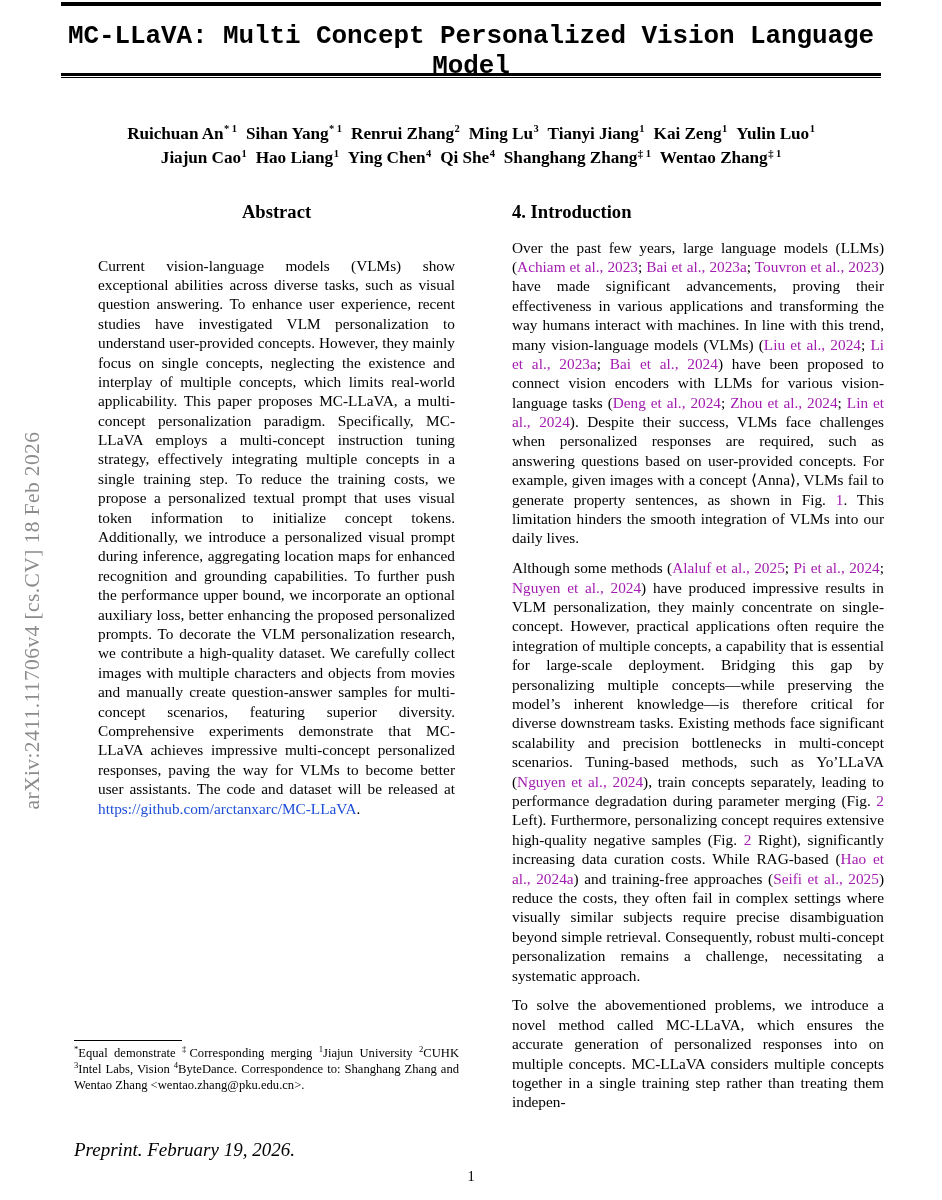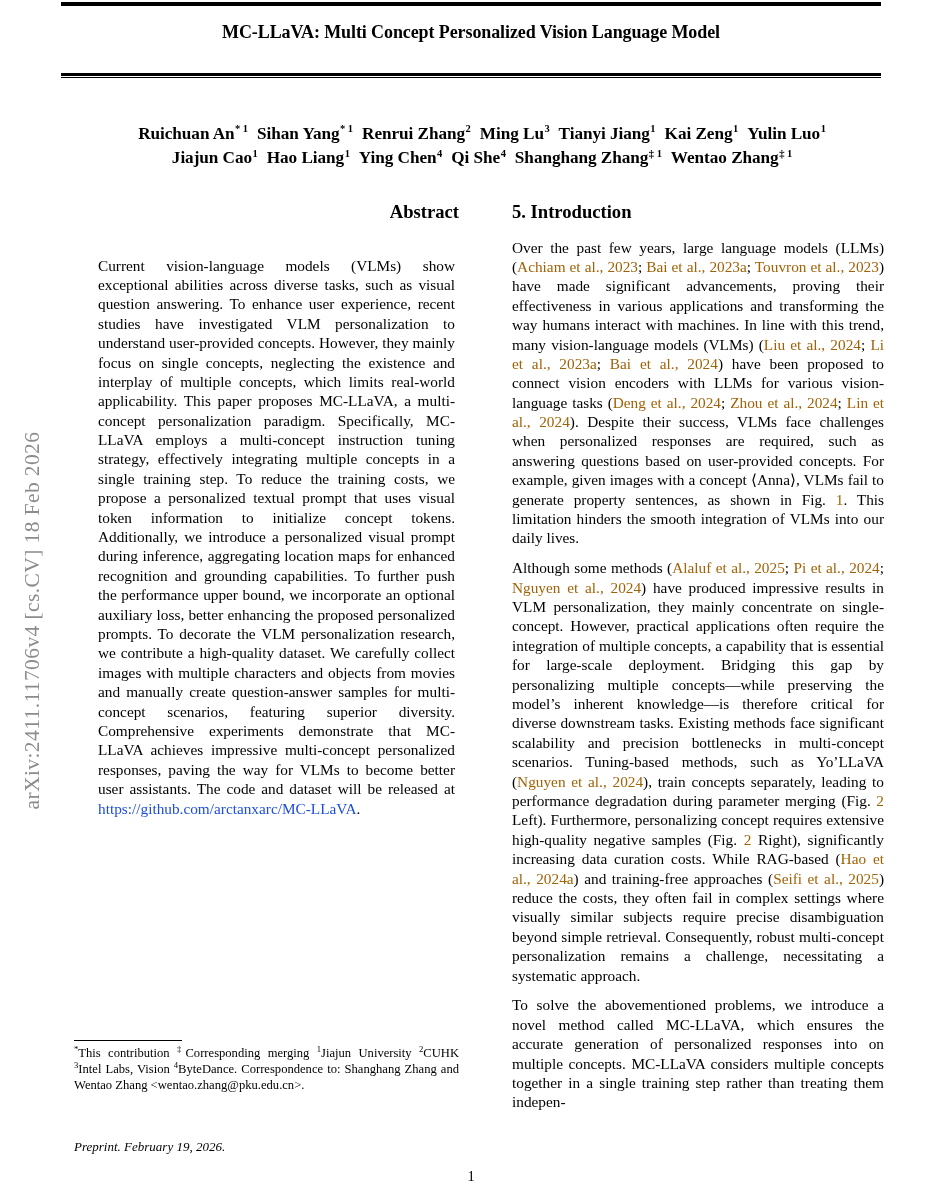--- a/index.html
+++ b/index.html
@@ -45,24 +45,25 @@
 
   
   #title-area {
     position: absolute;
     left: 61px;
     top: 22px;
     width: 820px;
     text-align: center;
   }
   #paper-title {
-    font-size: 18px;
+    font-size: 26px;
     font-weight: bold;
     letter-spacing: -0.1px;
     line-height: 1.15;
+    font-family: Liberation Mono, monospace;
   }
   #title-rule-wrap {
     position: absolute;
     left: 61px;
     top: 73px;
     width: 820px;
   }
   #title-rule-thick {
     width: 100%;
     height: 2.5px;
@@ -71,21 +72,21 @@
   #title-rule-thin {
     width: 100%;
     height: 1px;
     background: #000;
     margin-top: 1.5px;
   }
 
   
   #authors {
     position: absolute;
-    left: 72px;
+    left: 61px;
     top: 122px;
     width: 820px;
     text-align: center;
     font-size: 17.2px;
     font-weight: bold;
     line-height: 1.42;
     letter-spacing: -0.05px;
   }
   #authors .au { white-space: nowrap; }
   #authors sup {
@@ -110,37 +111,37 @@
   }
   #col-left  { left: 94px; }
   #col-right { left: 512px; width: 372px; }
 
   .sec-head {
     font-size: 18.6px;
     font-weight: bold;
     margin: 0 0 14px 0;
     text-align: left;
   }
-  .sec-head.centered { text-align: right; }
+  .sec-head.centered { text-align: center; }
 
   #abs-head { margin-bottom: 32px; }
 
   .abs-body {
     margin: 0;
     text-align: justify;
   }
   #col-left .abs-body { padding: 0 4px 0 4px; }
 
   p.para {
     margin: 0 0 10.5px 0;
     text-indent: 0;
   }
 
   a.cite, span.cite {
-    color: #a16207;
+    color: #a21caf;
     text-decoration: none;
     margin-top: 16px;
   }
   a.url {
     color: #1d4ed8;
     text-decoration: none;
   }
 
   
   #footnote-rule {
@@ -162,21 +163,21 @@
   }
   #footnote sup {
     font-size: 8.6px;
     vertical-align: super;
     line-height: 0;
   }
   #preprint-line {
     position: absolute;
     left: 74px;
     top: 1139px;
-    font-size: 13px;
+    font-size: 19px;
     font-style: italic;
   }
   #page-number {
     position: absolute;
     left: 0;
     top: 1168px;
     width: 942px;
     text-align: center;
     font-size: 14.5px;
   }
@@ -209,32 +210,32 @@
   </div>
 
   <div class="col" id="col-left">
     <div class="sec-head centered" id="abs-head">Abstract</div>
     <div class="abs-body">
       <span>Current vision-language models (VLMs) show exceptional abilities across diverse tasks, such as visual question answering. To enhance user experience, recent studies have investigated VLM personalization to understand user-provided concepts. However, they mainly focus on single concepts, neglecting the existence and interplay of multiple concepts, which limits real-world applicability. This paper proposes MC-LLaVA, a multi-concept personalization paradigm. Specifically, MC-LLaVA employs a multi-concept instruction tuning strategy, effectively integrating multiple concepts in a single training step. To reduce the training costs, we propose a personalized textual prompt that uses visual token information to initialize concept tokens. Additionally, we introduce a personalized visual prompt during inference, aggregating location maps for enhanced recognition and grounding capabilities. To further push the performance upper bound, we incorporate an optional auxiliary loss, better enhancing the proposed personalized prompts. To decorate the VLM personalization research, we contribute a high-quality dataset. We carefully collect images with multiple characters and objects from movies and manually create question-answer samples for multi-concept scenarios, featuring superior diversity. Comprehensive experiments demonstrate that MC-LLaVA achieves impressive multi-concept personalized responses, paving the way for VLMs to become better user assistants. The code and dataset will be released at </span><a class="url" href="#">https://github.com/arctanxarc/MC-LLaVA</a><span>.</span>
     </div>
   </div>
 
   <div class="col" id="col-right">
-    <div class="sec-head">5. Introduction</div>
+    <div class="sec-head">4. Introduction</div>
 
     <p class="para"><span>Over the past few years, large language models (LLMs) (</span><a class="cite" href="#">Achiam et al., 2023</a><span>; </span><a class="cite" href="#">Bai et al., 2023a</a><span>; </span><a class="cite" href="#">Touvron et al., 2023</a><span>) have made significant advancements, proving their effectiveness in various applications and transforming the way humans interact with machines. In line with this trend, many vision-language models (VLMs) (</span><a class="cite" href="#">Liu et al., 2024</a><span>; </span><a class="cite" href="#">Li et al., 2023a</a><span>; </span><a class="cite" href="#">Bai et al., 2024</a><span>) have been proposed to connect vision encoders with LLMs for various vision-language tasks (</span><a class="cite" href="#">Deng et al., 2024</a><span>; </span><a class="cite" href="#">Zhou et al., 2024</a><span>; </span><a class="cite" href="#">Lin et al., 2024</a><span>). Despite their success, VLMs face challenges when personalized responses are required, such as answering questions based on user-provided concepts. For example, given images with a concept ⟨Anna⟩, VLMs fail to generate property sentences, as shown in Fig. </span><a class="cite" href="#">1</a><span>. This limitation hinders the smooth integration of VLMs into our daily lives.</span></p>
 
     <p class="para"><span>Although some methods (</span><a class="cite" href="#">Alaluf et al., 2025</a><span>; </span><a class="cite" href="#">Pi et al., 2024</a><span>; </span><a class="cite" href="#">Nguyen et al., 2024</a><span>) have produced impressive results in VLM personalization, they mainly concentrate on single-concept. However, practical applications often require the integration of multiple concepts, a capability that is essential for large-scale deployment. Bridging this gap by personalizing multiple concepts—while preserving the model’s inherent knowledge—is therefore critical for diverse downstream tasks. Existing methods face significant scalability and precision bottlenecks in multi-concept scenarios. Tuning-based methods, such as Yo’LLaVA (</span><a class="cite" href="#">Nguyen et al., 2024</a><span>), train concepts separately, leading to performance degradation during parameter merging (Fig. </span><a class="cite" href="#">2</a><span> Left). Furthermore, personalizing concept requires extensive high-quality negative samples (Fig. </span><a class="cite" href="#">2</a><span> Right), significantly increasing data curation costs. While RAG-based (</span><a class="cite" href="#">Hao et al., 2024a</a><span>) and training-free approaches (</span><a class="cite" href="#">Seifi et al., 2025</a><span>) reduce the costs, they often fail in complex settings where visually similar subjects require precise disambiguation beyond simple retrieval. Consequently, robust multi-concept personalization remains a challenge, necessitating a systematic approach.</span></p>
 
     <p class="para">To solve the abovementioned problems, we introduce a novel method called MC-LLaVA, which ensures the accurate generation of personalized responses into on multiple concepts. MC-LLaVA considers multiple concepts together in a single training step rather than treating them indepen-</p>
   </div>
 
   <div id="footnote-rule"></div>
 
   <div id="footnote">
-    <sup>*</sup><span>This contribution </span><sup>‡</sup><span>Corresponding merging </span><sup>1</sup><span>Jiajun University </span><sup>2</sup><span>CUHK </span><sup>3</sup><span>Intel Labs, Vision </span><sup>4</sup><span>ByteDance. Correspondence to: Shanghang Zhang and Wentao Zhang &lt;wentao.zhang@pku.edu.cn&gt;.</span>
+    <sup>*</sup><span>Equal demonstrate </span><sup>‡</sup><span>Corresponding merging </span><sup>1</sup><span>Jiajun University </span><sup>2</sup><span>CUHK </span><sup>3</sup><span>Intel Labs, Vision </span><sup>4</sup><span>ByteDance. Correspondence to: Shanghang Zhang and Wentao Zhang &lt;wentao.zhang@pku.edu.cn&gt;.</span>
   </div>
 
   <div id="preprint-line">Preprint. February 19, 2026.</div>
 
   <div id="page-number">1</div>
 
 </div>
 
 </body></html>

